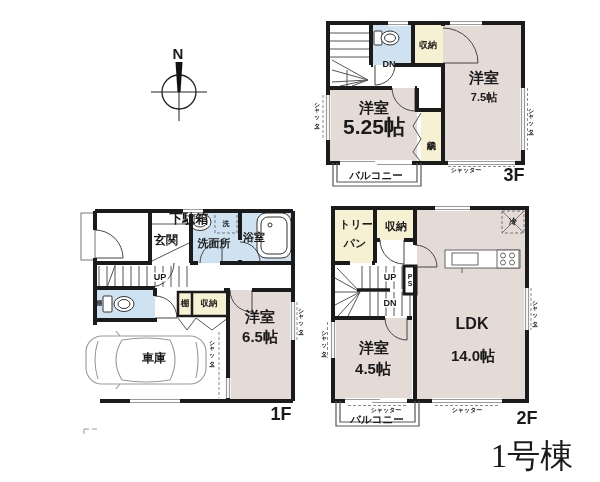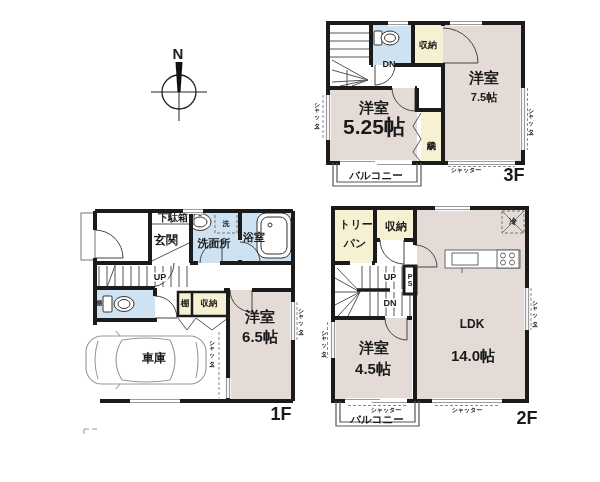--- a/index.html
+++ b/index.html
@@ -242,21 +242,21 @@
 <div class="lbl" style="left:374px;top:126px;font-size:21px">5.25帖</div>
 <div class="lbl v" style="left:431px;top:134px;font-size:9px">収納</div>
 <div class="lbl" style="left:484px;top:77px;font-size:15px">洋室</div>
 <div class="lbl" style="left:484px;top:97px;font-size:11px">7.5帖</div>
 <div class="lbl" style="left:376px;top:175px;font-size:10.5px">バルコニー</div>
 <div class="lbl v shut" style="left:317px;top:112px">シャッター</div>
 <div class="lbl v shut" style="left:531px;top:118px">シャッター</div>
 <div class="lbl shut" style="left:466px;top:170px">シャッター</div>
 <div class="lbl flr" style="left:514px;top:175px">3F</div>
 
-<div class="lbl" style="left:173px;top:218px;font-size:10px">下駄箱</div>
+<div class="lbl" style="left:189px;top:218px;font-size:13px">下駄箱</div>
 <div class="lbl" style="left:166px;top:240px;font-size:12px">玄関</div>
 <div class="lbl" style="left:226px;top:223px;font-size:7px">洗</div>
 <div class="lbl" style="left:214px;top:243px;font-size:11px">洗面所</div>
 <div class="lbl" style="left:254px;top:237px;font-size:11px">浴室</div>
 <div class="lbl bg" style="left:160px;top:277px;font-size:9px">UP</div>
 <div class="lbl" style="left:99px;top:303px;font-size:6px">棚</div>
 <div class="lbl" style="left:185px;top:303px;font-size:8.5px">棚</div>
 <div class="lbl" style="left:209px;top:303px;font-size:8.5px">収納</div>
 <div class="lbl" style="left:260px;top:316px;font-size:15px">洋室</div>
 <div class="lbl" style="left:260px;top:336px;font-size:15px">6.5帖</div>
@@ -265,24 +265,25 @@
 <div class="lbl v shut" style="left:301px;top:318px">シャッター</div>
 <div class="lbl flr" style="left:281px;top:414px">1F</div>
 
 <div class="lbl" style="left:355px;top:243px;font-size:11px">パン</div>
 <div class="lbl" style="left:356px;top:224px;font-size:11px">トリー</div>
 <div class="lbl" style="left:396px;top:226px;font-size:11px">収納</div>
 <div class="lbl" style="left:513px;top:222px;font-size:8px">冷</div>
 <div class="lbl bg" style="left:390px;top:277px;font-size:9px">UP</div>
 <div class="lbl bg" style="left:390px;top:303px;font-size:9px">DN</div>
 <div class="lbl v" style="left:410px;top:280px;font-size:7px">PS</div>
-<div class="lbl" style="left:472px;top:324px;font-size:12px">LDK</div>
+<div class="lbl" style="left:472px;top:324px;font-size:16px">LDK</div>
 <div class="lbl" style="left:473px;top:355px;font-size:15px">14.0帖</div>
 <div class="lbl" style="left:374px;top:347px;font-size:15px">洋室</div>
 <div class="lbl" style="left:373px;top:368px;font-size:15px">4.5帖</div>
 <div class="lbl v shut" style="left:324px;top:340px">シャッター</div>
 <div class="lbl v shut" style="left:535px;top:310px">シャッター</div>
 <div class="lbl shut" style="left:386px;top:410px">シャッター</div>
 <div class="lbl shut" style="left:467px;top:410px">シャッター</div>
 <div class="lbl" style="left:377px;top:419px;font-size:10.5px">バルコニー</div>
 <div class="lbl flr" style="left:527px;top:418px">2F</div>
 
+<div class="lbl serif" style="left:532px;top:456px;font-size:33px">1号棟</div>
 </div>
 
 </body></html>

